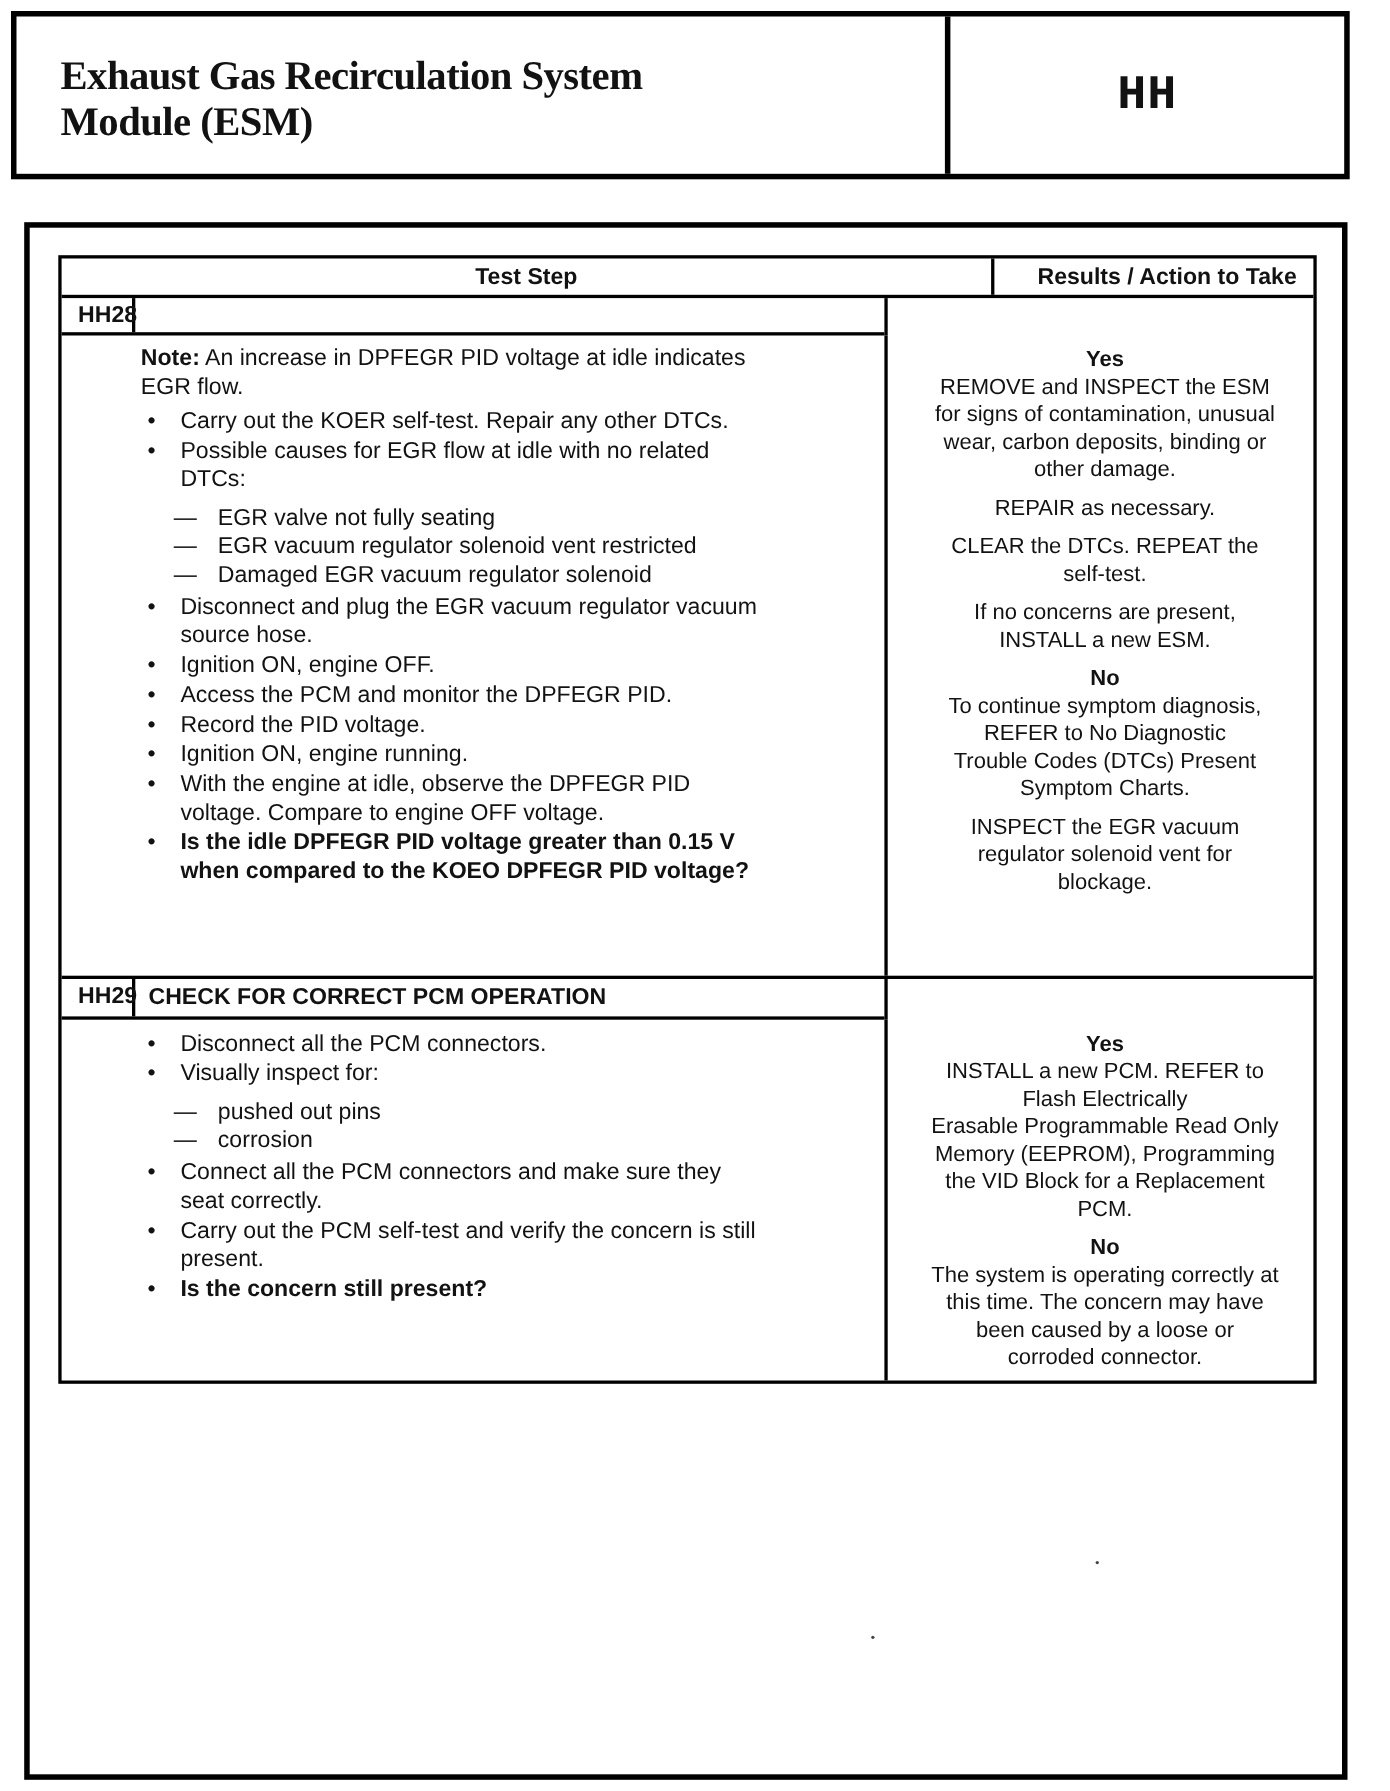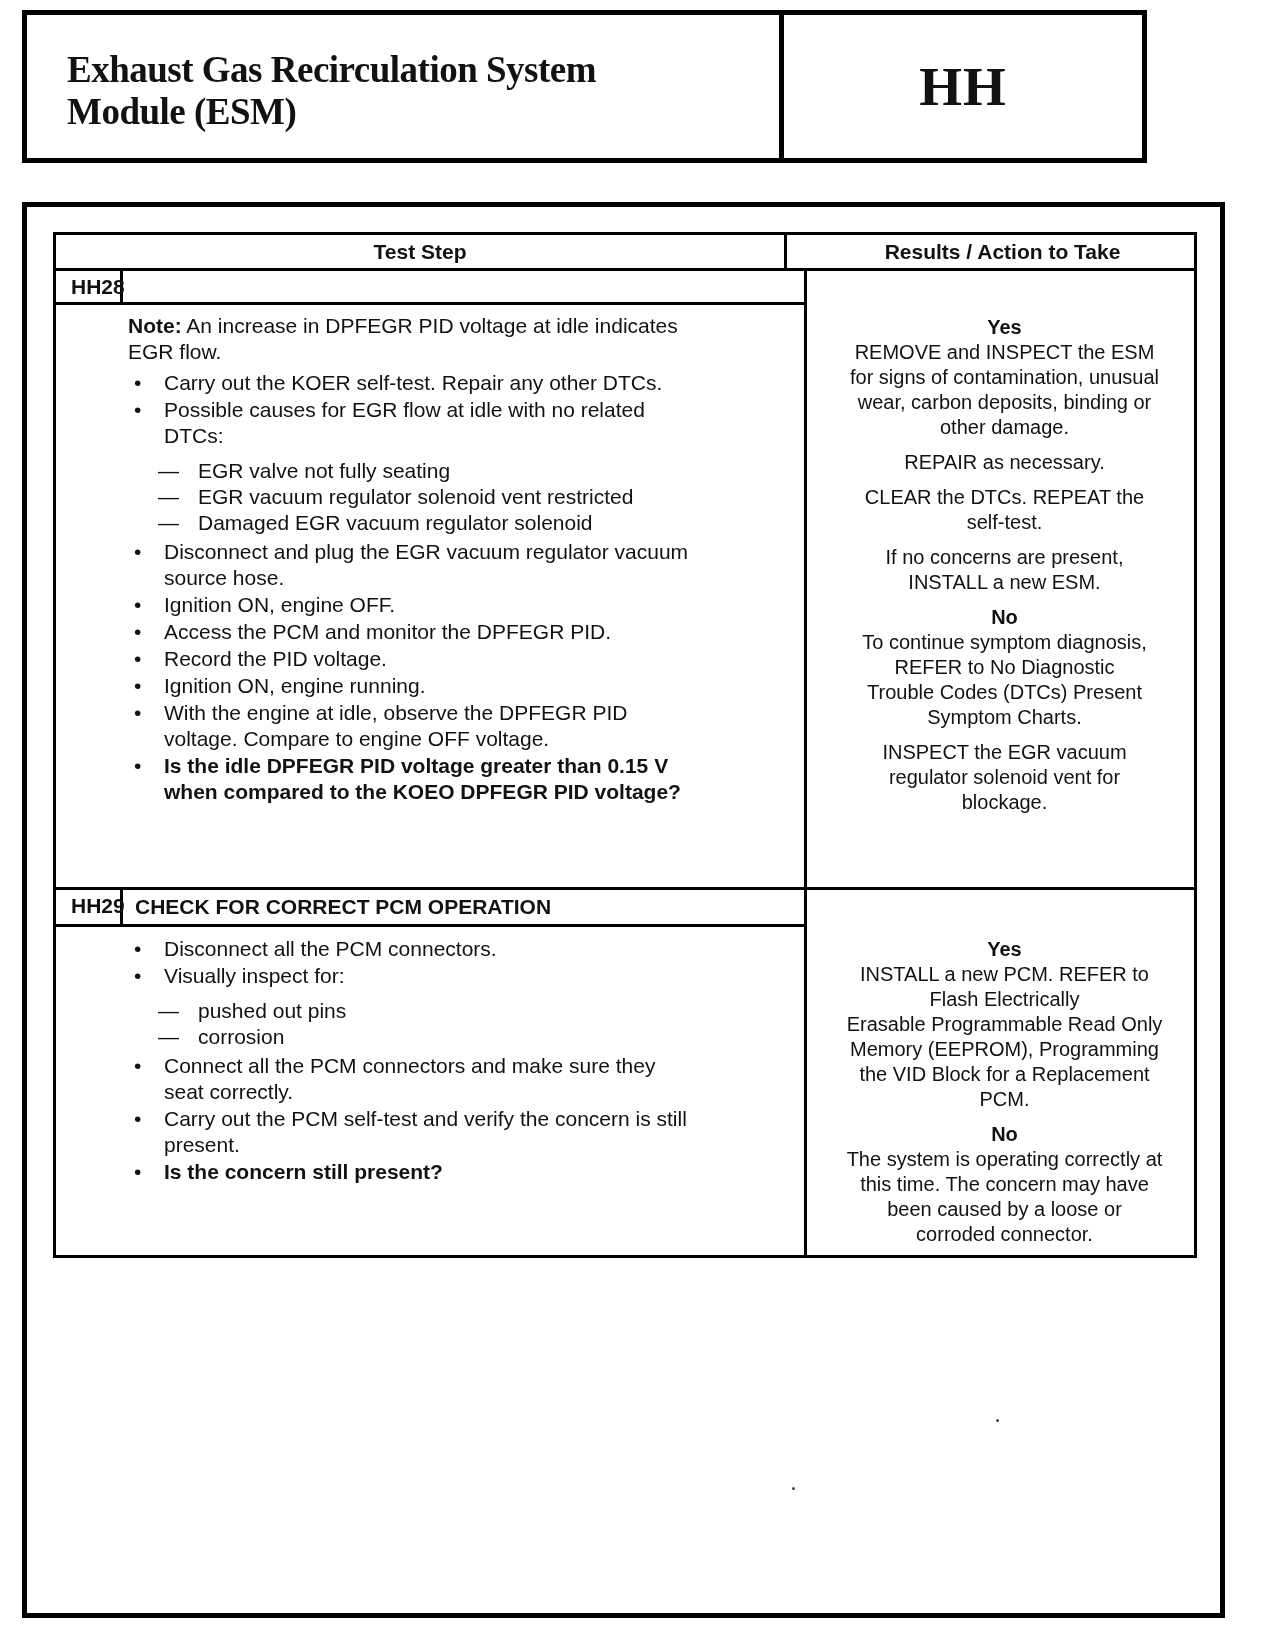--- a/index.html
+++ b/index.html
@@ -8,44 +8,44 @@
     width: 1264px; height: 1628px;
     background: #ffffff;
     color: #121212;
     font-family: "Liberation Sans", "DejaVu Sans", sans-serif;
     position: relative;
     overflow: hidden;
   }
 
   
   .header-box {
-    position: absolute; left: 22px; top: 10px;
-    width: 1125px; height: 153px;
+    position: absolute; left: 10px; top: 10px;
+    width: 1217px; height: 153px;
     border: 5px solid #000;
     display: flex;
   }
   .header-title-cell { flex: 1; padding: 34px 16px 0 40px; }
   .page-title {
     margin: 0;
     font-family: "Liberation Serif", "DejaVu Serif", serif;
     font-weight: bold;
     font-size: 37px;
     line-height: 1.14;
     letter-spacing: -0.5px;
     white-space: pre-line;
   }
   .header-code-cell {
     width: 363px;
     border-left: 5px solid #000;
     display: flex; align-items: center; justify-content: center;
   }
   .section-code {
-    font-family: Liberation Serif, serif;
+    font-family: Liberation Mono, monospace;
     font-weight: bold;
-    font-size: 55px;
+    font-size: 44px;
     letter-spacing: 1px;
   }
 
   
   .outer-box {
     position: absolute; left: 22px; top: 202px;
     width: 1203px; height: 1416px;
     border: 5px solid #000;
   }
 
@@ -53,21 +53,21 @@
   .diag-table {
     margin: 25px 0 0 26px;
     width: 1144px;
     border: 3px solid #000;
   }
   .thead { display: flex; border-bottom: 3px solid #000; }
   .th {
     font-weight: bold; font-size: 21px;
     text-align: center; padding: 5px 0 4px;
   }
-  .th-left { width: 728px; }
+  .th-left { width: 845px; }
   .th-right { flex: 1; border-left: 3px solid #000; padding-left: 24px; }
 
   .row {
     display: grid;
     grid-template-columns: 748px 1fr;
     grid-template-rows: auto 1fr;
     border-bottom: 3px solid #000;
   }
   .row:last-child { border-bottom: 0; }
 

